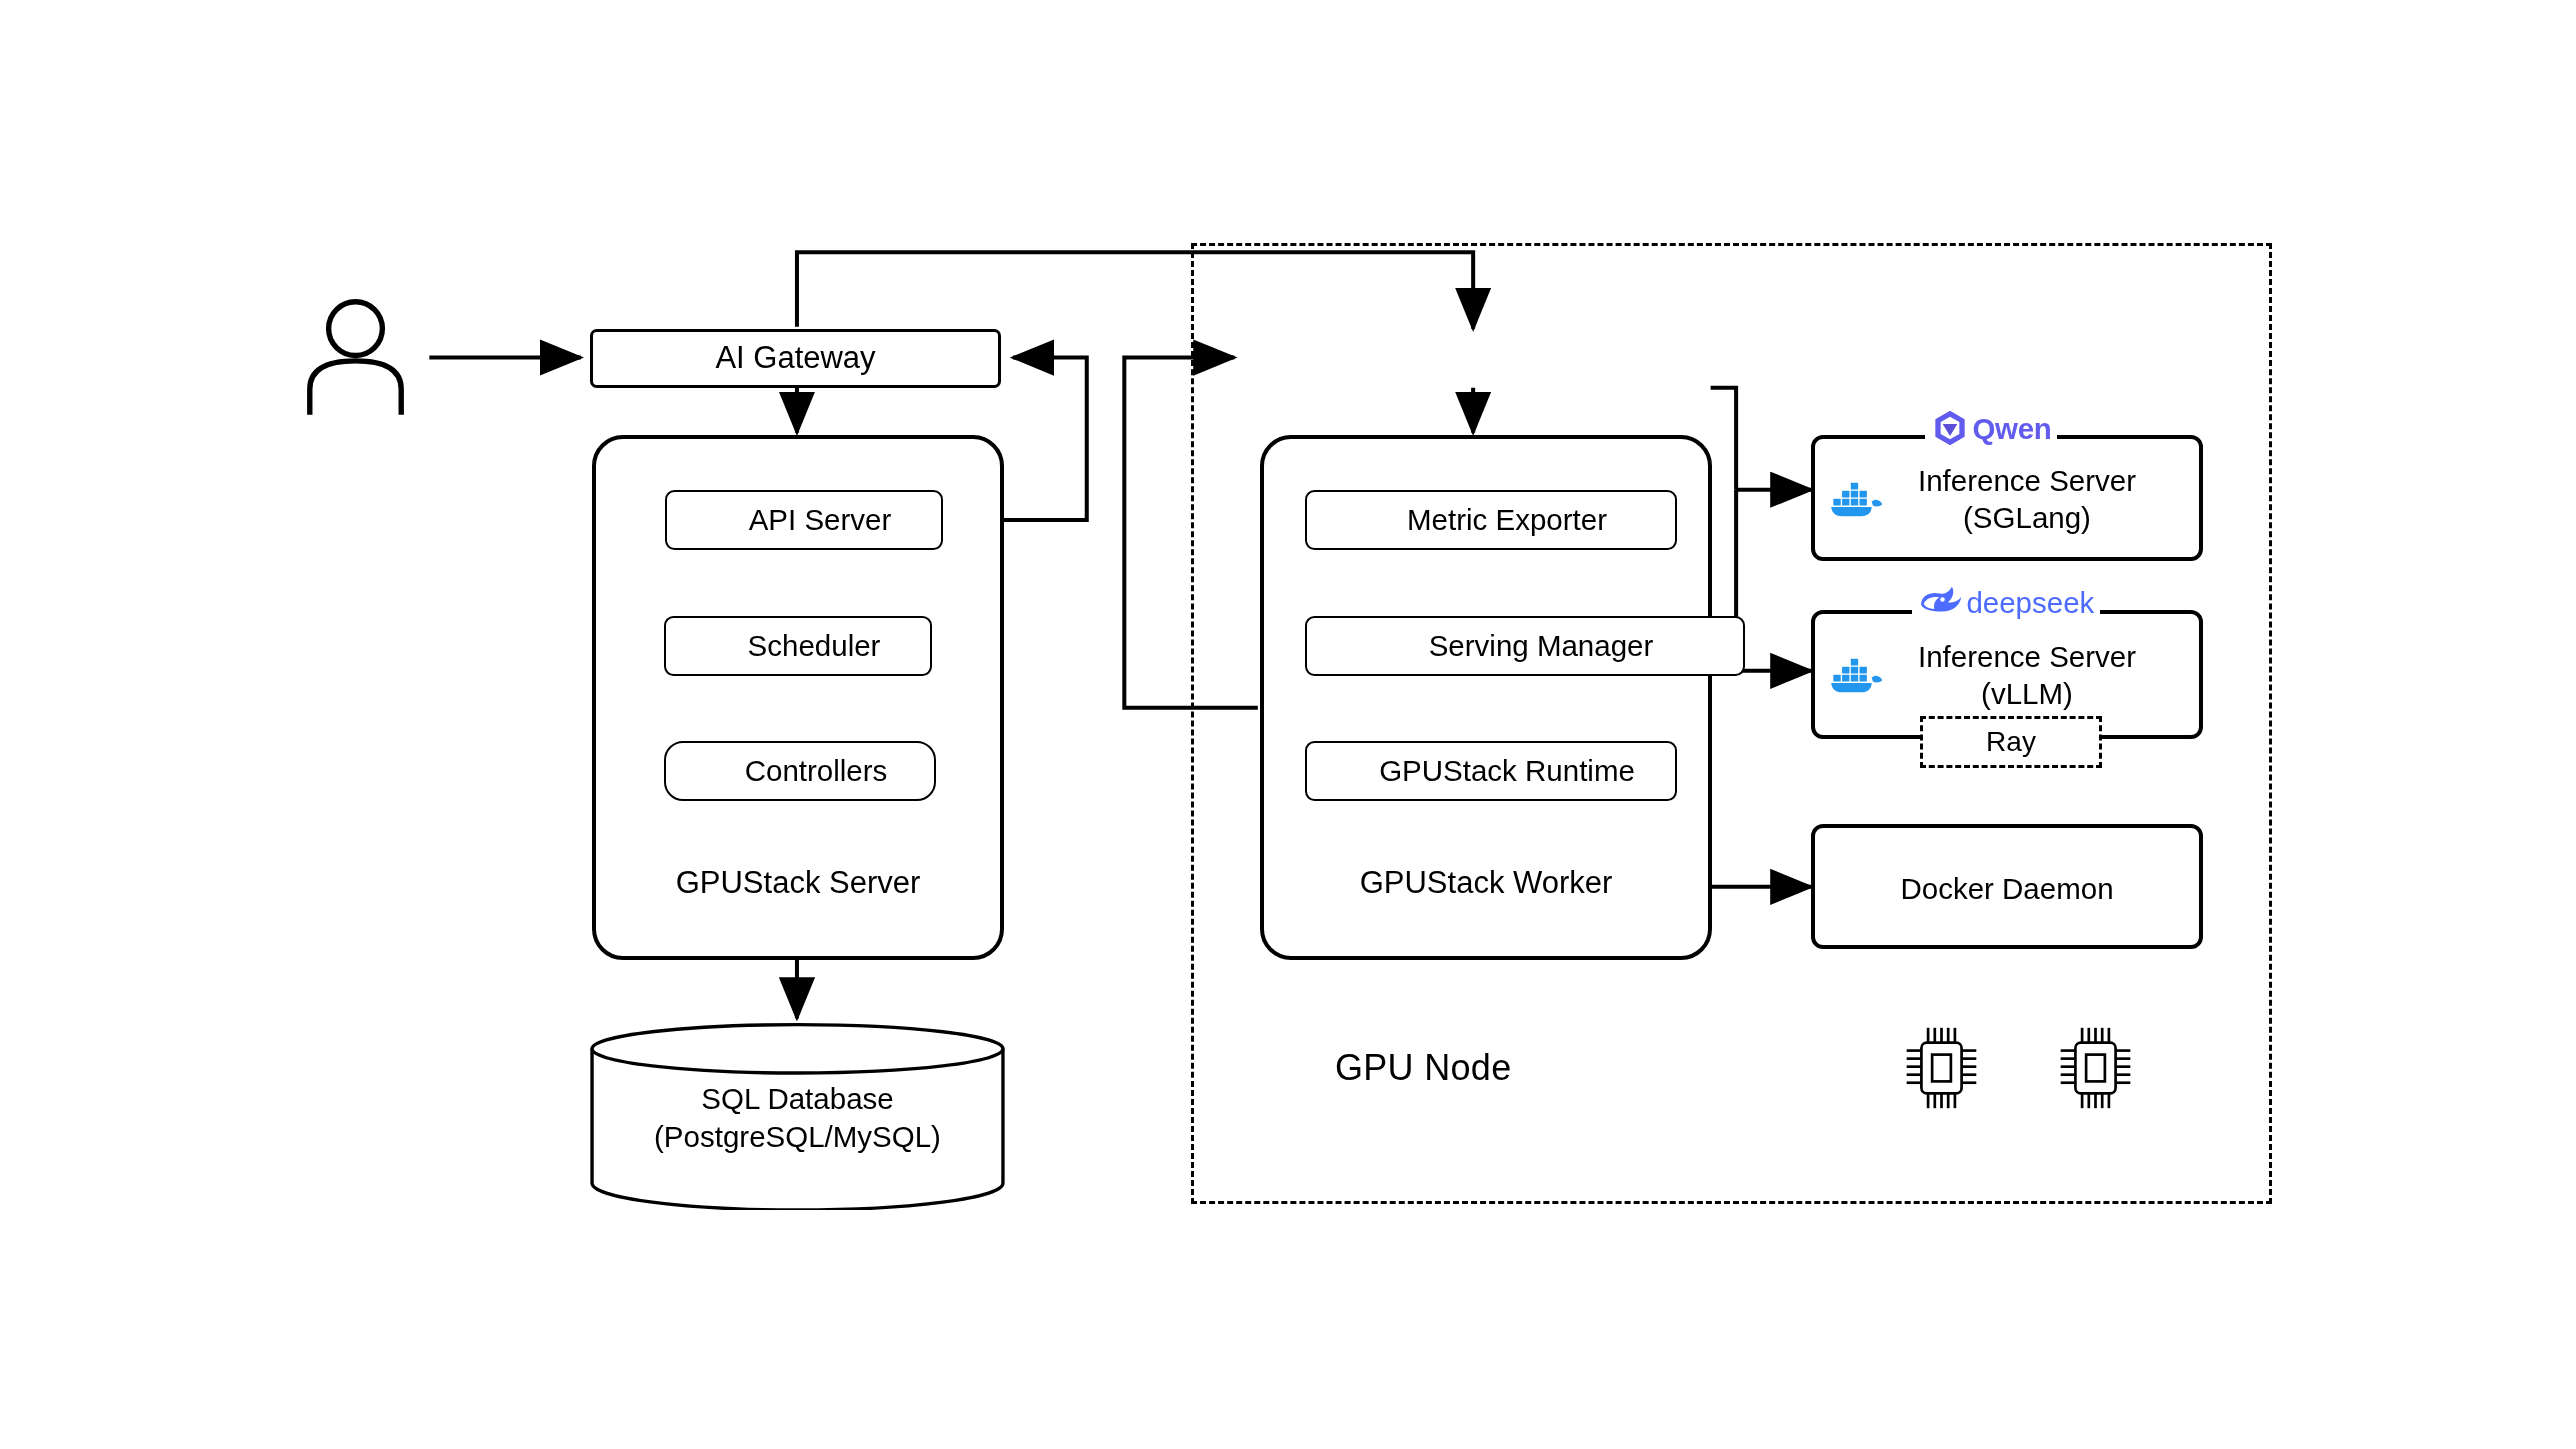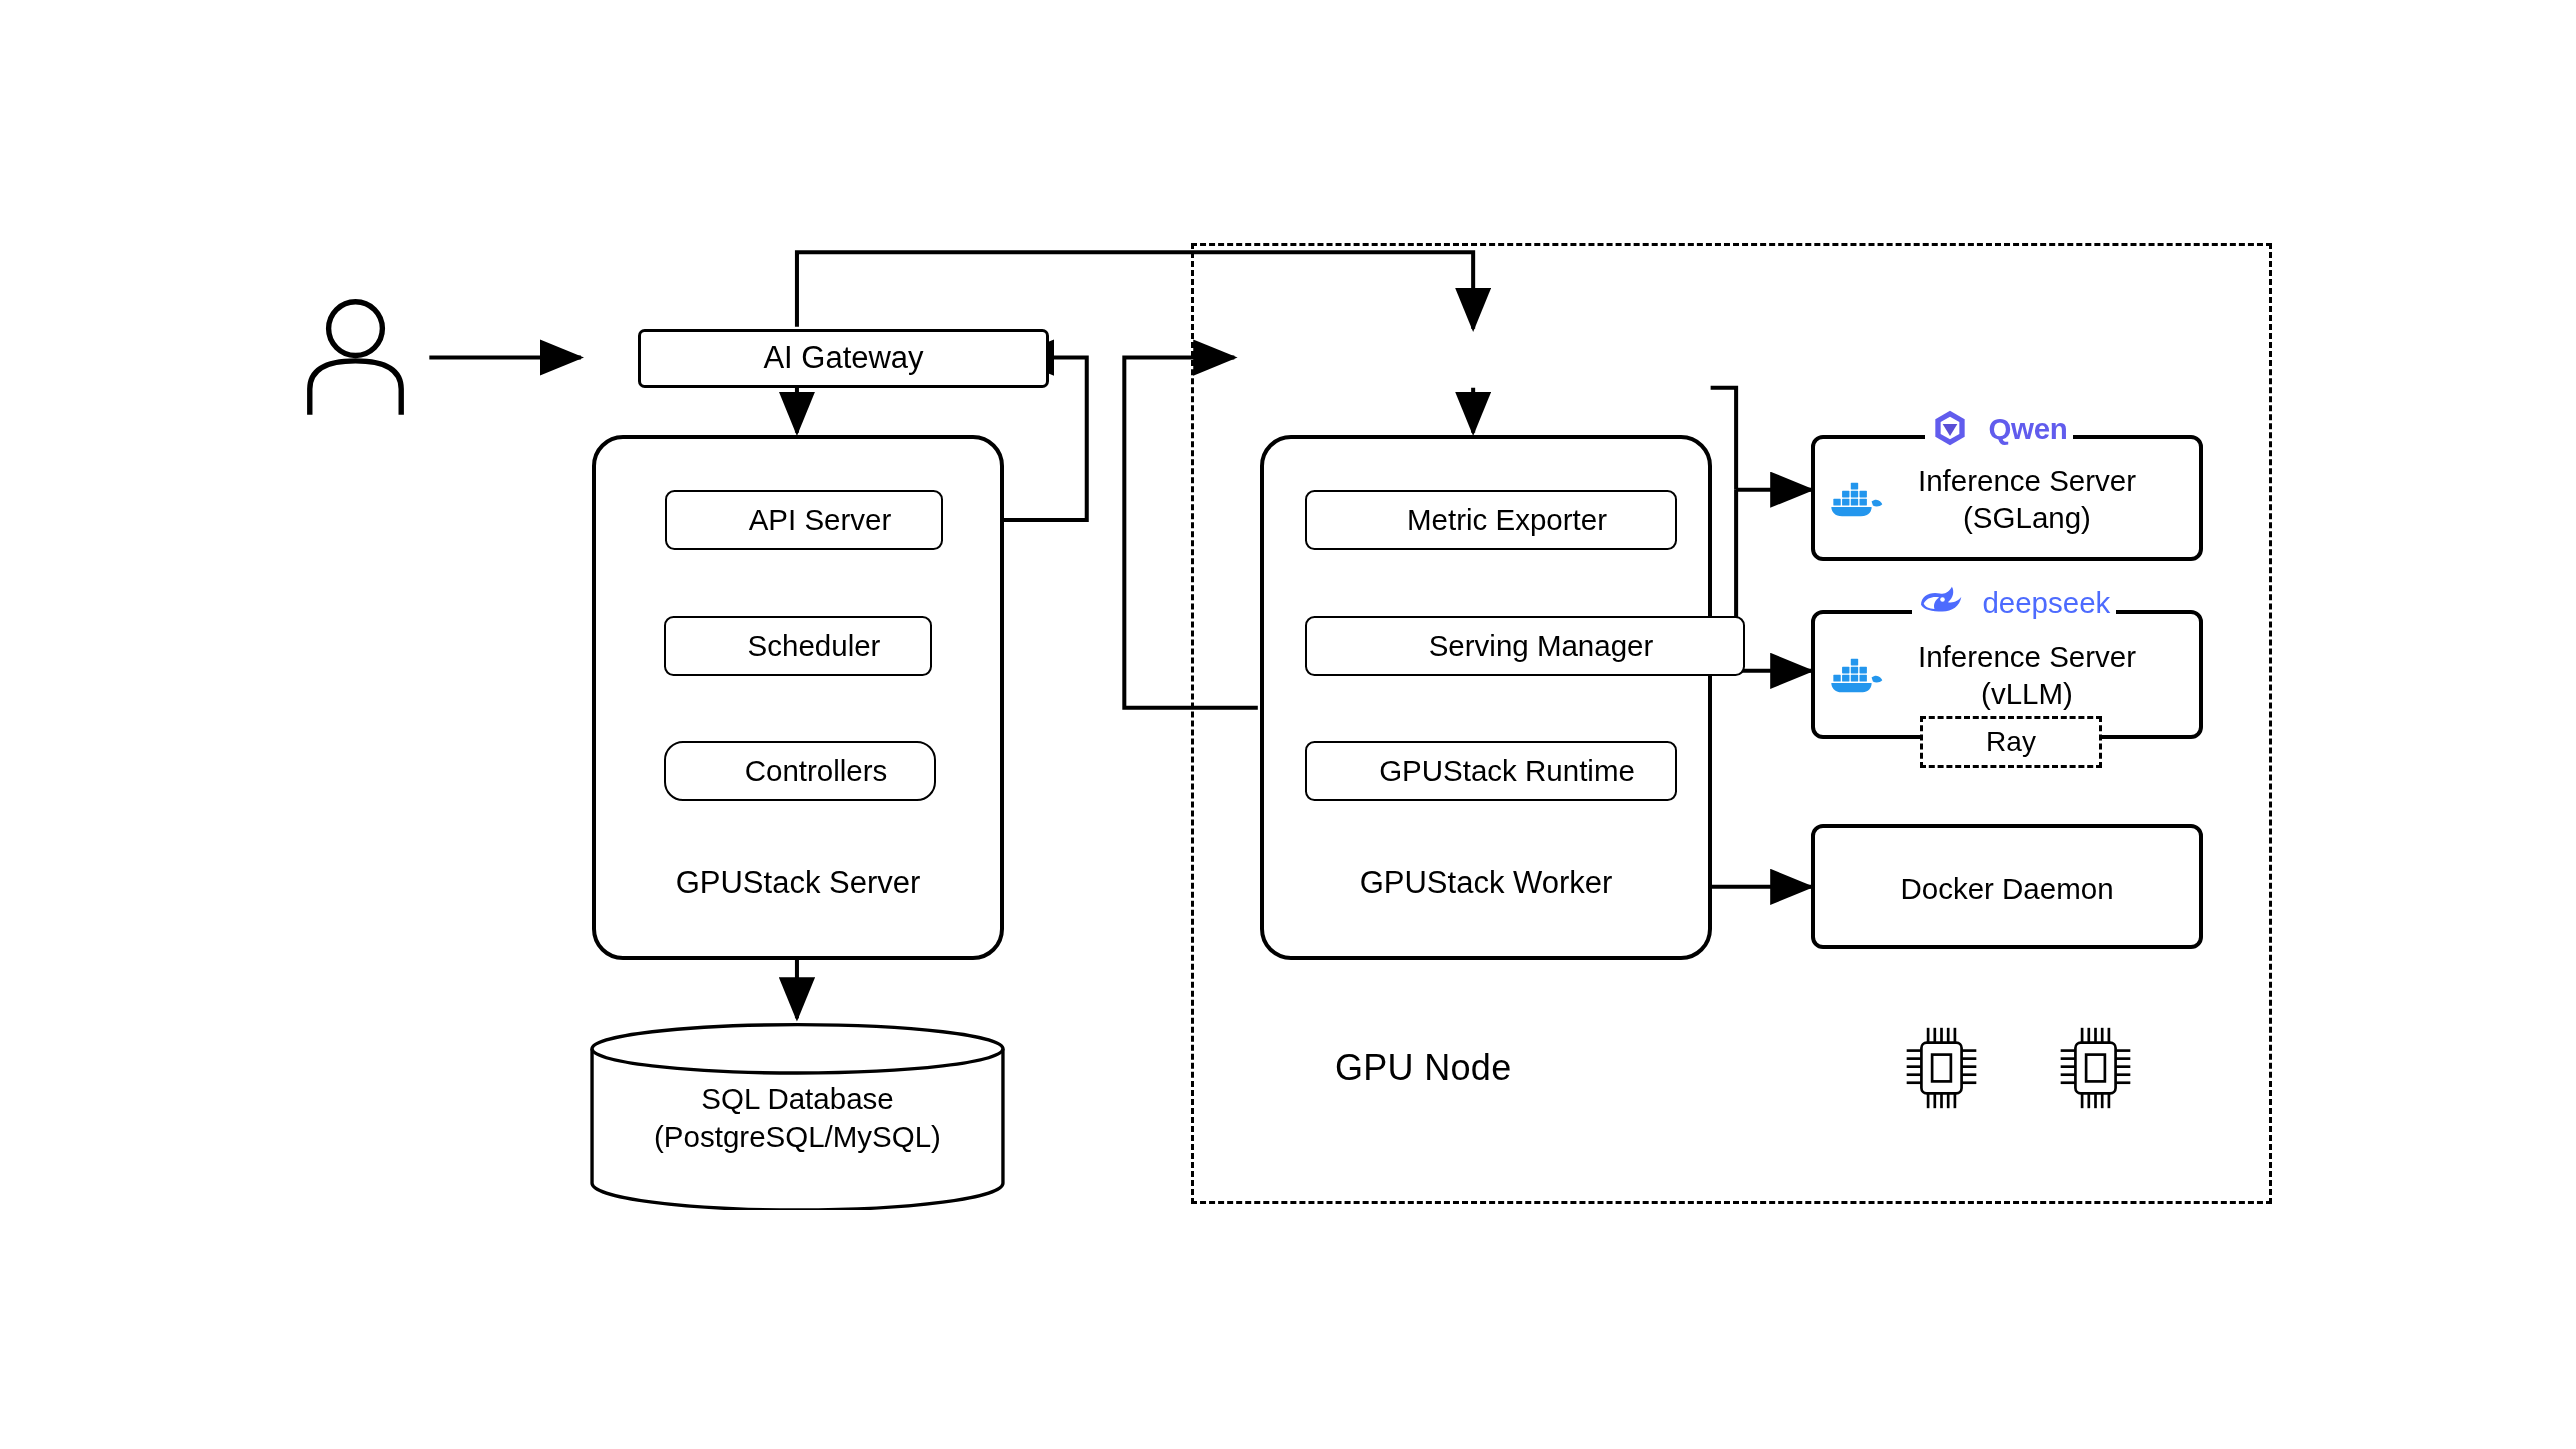--- a/index.html
+++ b/index.html
@@ -34,21 +34,20 @@
     display: flex;
     align-items: center;
     justify-content: center;
     text-align: center;
     background: #ffffff;
     border: 3.4px solid #000000;
     line-height: 1.18;
   }
   .node.rect {
     border-radius: 6.7px;
-    margin-left: 48px;
   }
   .node.inner {
     border-width: 2.7px;
     border-radius: 9.4px;
     padding-left: 32px;
   }
   .container-node {
     position: absolute;
     box-sizing: border-box;
     background: #ffffff;
@@ -94,21 +93,21 @@
     position: absolute;
     left: 0; right: 0;
     text-align: center;
     font-size: 29.5px;
     line-height: 1.24;
   }
   .brand-badge {
     position: absolute;
     display: flex;
     align-items: center;
-    gap: 18px;
+    gap: 2px;
     background: #ffffff;
     padding: 0 5.4px;
     z-index: 7;
   }
   .brand-word {
     font-size: 29.5px;
     font-weight: bold;
     letter-spacing: -0.3px;
   }
   .qwen-word { color: #615ced; }

